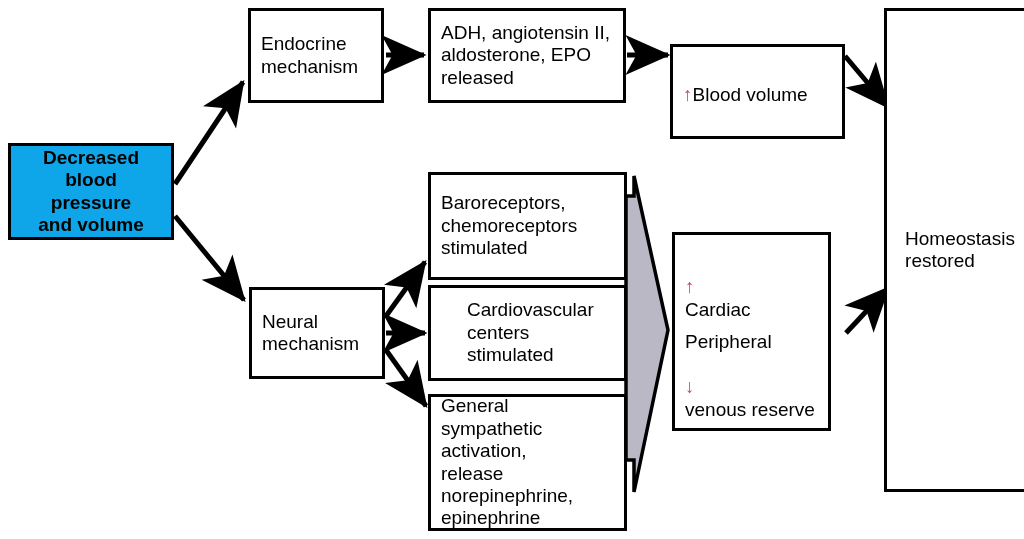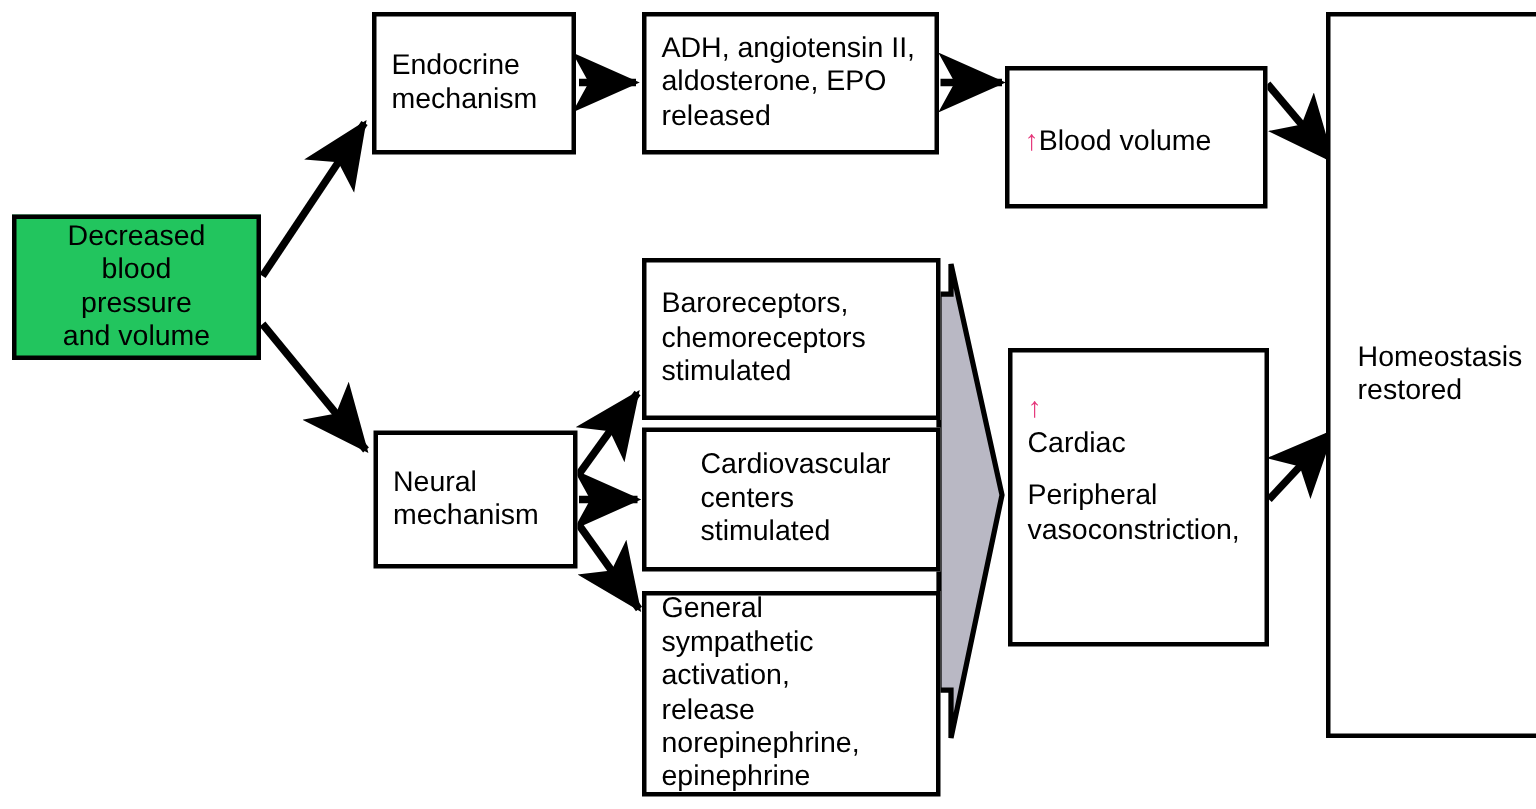--- a/index.html
+++ b/index.html
@@ -23,24 +23,25 @@
     display: flex;
     flex-direction: column;
     justify-content: center;
     padding: 6px 10px;
     font-size: 19px;
     line-height: 1.18;
     color: #000000;
     white-space: pre-line;
   }
   .node.green {
-    background: #22c55e;
+    background: #0ea5e9;
     text-align: center;
     align-items: center;
     justify-content: center;
+    font-weight: bold;
   }
   .arrow-glyph {
     color: #e5367a;
     font-weight: bold;
     display: inline;
   }
   .line {
     font-size: 19px;
     line-height: 1.2;
     color: #000;
@@ -130,28 +131,31 @@
   </div>
 
   <div class="node" style="left:428px; top:394px; width:199px; height:137px;">
     <span>General sympathetic
 activation,
 release
 norepinephrine,
 epinephrine</span>
   </div>
 
-  <div class="node" style="left:672px; top:232px; width:174px; height:199px; justify-content:flex-start; padding-top:4px;">
+  <div class="node" style="left:672px; top:232px; width:159px; height:199px; justify-content:flex-start; padding-top:18px;">
     <div class="line">
       <span class="arrow-glyph">↑</span>
       <span>Cardiac</span>
     </div>
     <div class="blank-line"></div>
     <div class="line">Peripheral</div>
-    <div class="line">vasoconstriction,</div>
+    <div class="line">
+      <span class="arrow-glyph">↓</span>
+      <span>venous reserve</span>
+    </div>
   </div>
 
   <div class="node" style="left:884px; top:8px; width:152px; height:484px;align-items:center;">
     <span>Homeostasis
 restored</span>
   </div>
 
 </div>
 
 </body></html>

